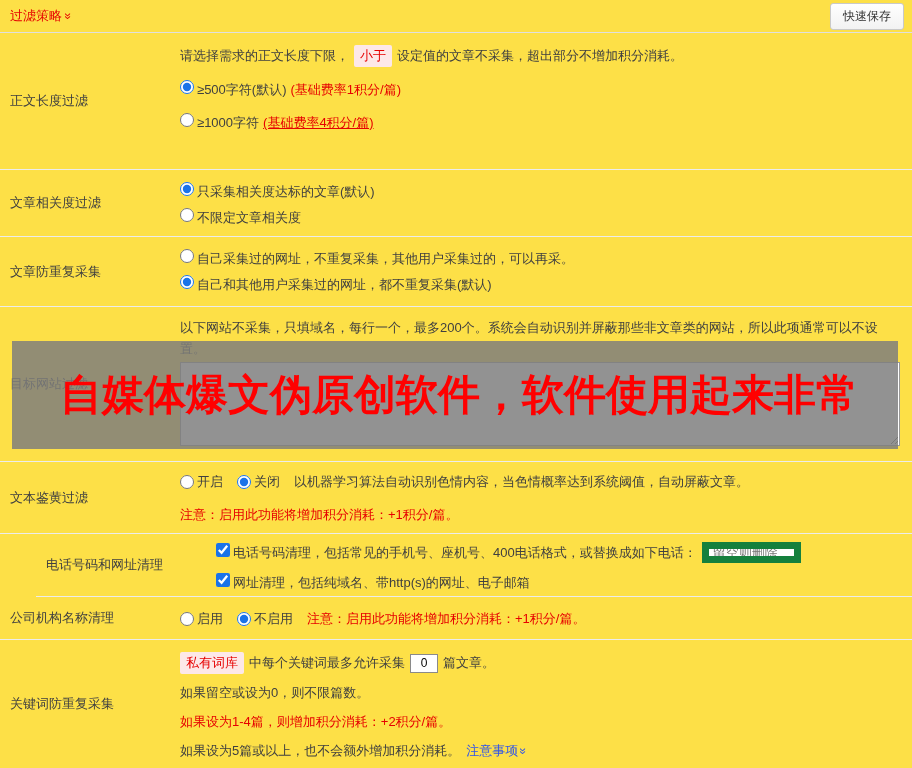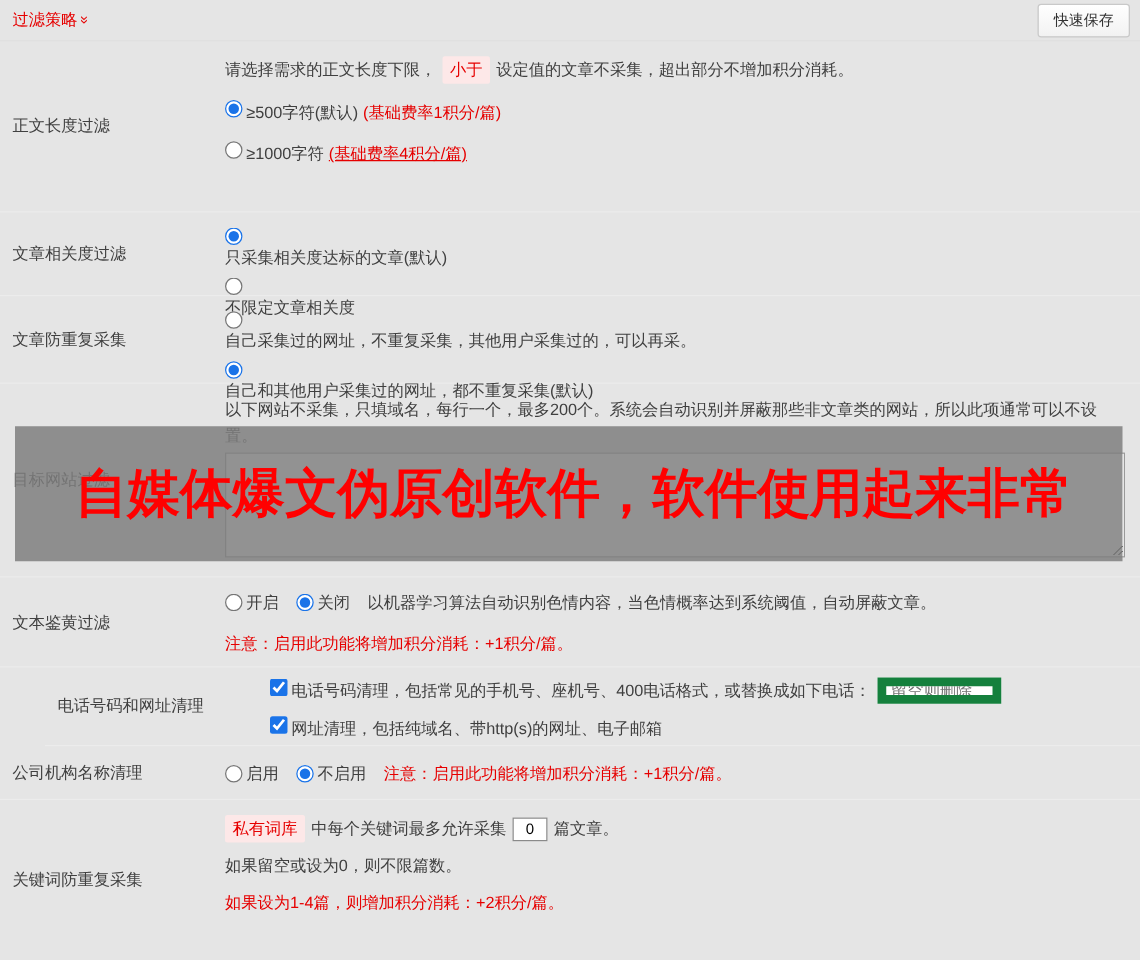--- a/index.html
+++ b/index.html
@@ -5,37 +5,37 @@
   :root{
     --red:#e60000;
     --link:#2f54eb;
     --hl-bg:#fde8e8;
     --border:#ececec;
     --text:#404040;
     --accent:#1a73e8;
   }
   *{box-sizing:border-box;}
   body{margin:0;background:#fff;font-family:"Liberation Sans","DejaVu Sans",sans-serif;}
-  .page{position:relative;width:912px;height:768px;background:#e5e5e5;color:var(--text);font-size:13px;overflow:hidden;}
+  .page{position:relative;width:912px;height:768px;background:#fde047;color:var(--text);font-size:13px;overflow:hidden;}
 
   .header{height:33px;display:flex;align-items:center;justify-content:space-between;
           padding:0 8px 0 10px;border-bottom:1px solid #e0e0e0;}
   .title-wrap{display:flex;align-items:center;cursor:pointer;}
   .title{color:var(--red);font-size:13px;}
   .chev{color:var(--red);display:inline-block;transform:rotate(90deg);font-size:12px;margin-left:3px;line-height:1;}
   .save-btn{font-size:12px;padding:4px 12px;background:linear-gradient(#ffffff,#f2f2f2);
             border:1px solid #c9c9c9;border-radius:3px;color:#333;cursor:pointer;}
 
   .row{display:flex;border-bottom:1px solid var(--border);}
   .row .label{flex:0 0 170px;display:flex;align-items:center;padding-left:10px;color:var(--text);}
   .row .content{flex:1;padding:12px 12px 0 10px;}
 
   .line{margin-bottom:13px;line-height:20px;display:flex;align-items:center;flex-wrap:wrap;}
   .line.block{display:block;}
-  .tight .line{margin-bottom:6px;flex-direction:column;}
+  .tight .line{margin-bottom:6px;}
 
   input[type=radio],input[type=checkbox]{accent-color:var(--accent);width:14px;height:14px;margin:0 3px 0 0;flex:0 0 auto;}
   .opt{display:flex;align-items:flex-start;cursor:pointer;}
   .opt-inline{display:inline-flex;align-items:center;margin-right:14px;cursor:pointer;}
 
   .red{color:var(--red);}
   .u{text-decoration:underline;}
   .note{margin-left:4px;}
   .hl{background:var(--hl-bg);color:var(--red);padding:1px 6px;margin:0 5px;border-radius:2px;}
 
@@ -184,20 +184,25 @@
     <div class="label">关键词防重复采集</div>
     <div class="content">
       <div class="line">
         <span class="hl" style="margin-left:0;">私有词库</span>
         <span>中每个关键词最多允许采集</span>
         <input type="text" class="count-input" value="0" style="">
         <span>篇文章。</span>
       </div>
       <div class="line">如果留空或设为0，则不限篇数。</div>
       <div class="line red">如果设为1-4篇，则增加积分消耗：+2积分/篇。</div>
+      <div class="line">
+        <span>如果设为5篇或以上，也不会额外增加积分消耗。</span>
+        <span class="link">注意事项</span>
+        <span class="link-chev">»</span>
+      </div>
     </div>
   </div>
 
   <div class="banner">
     <span class="banner-text">自媒体爆文伪原创软件，软件使用起来非常</span>
   </div>
 
 </div>
 
 </body></html>

